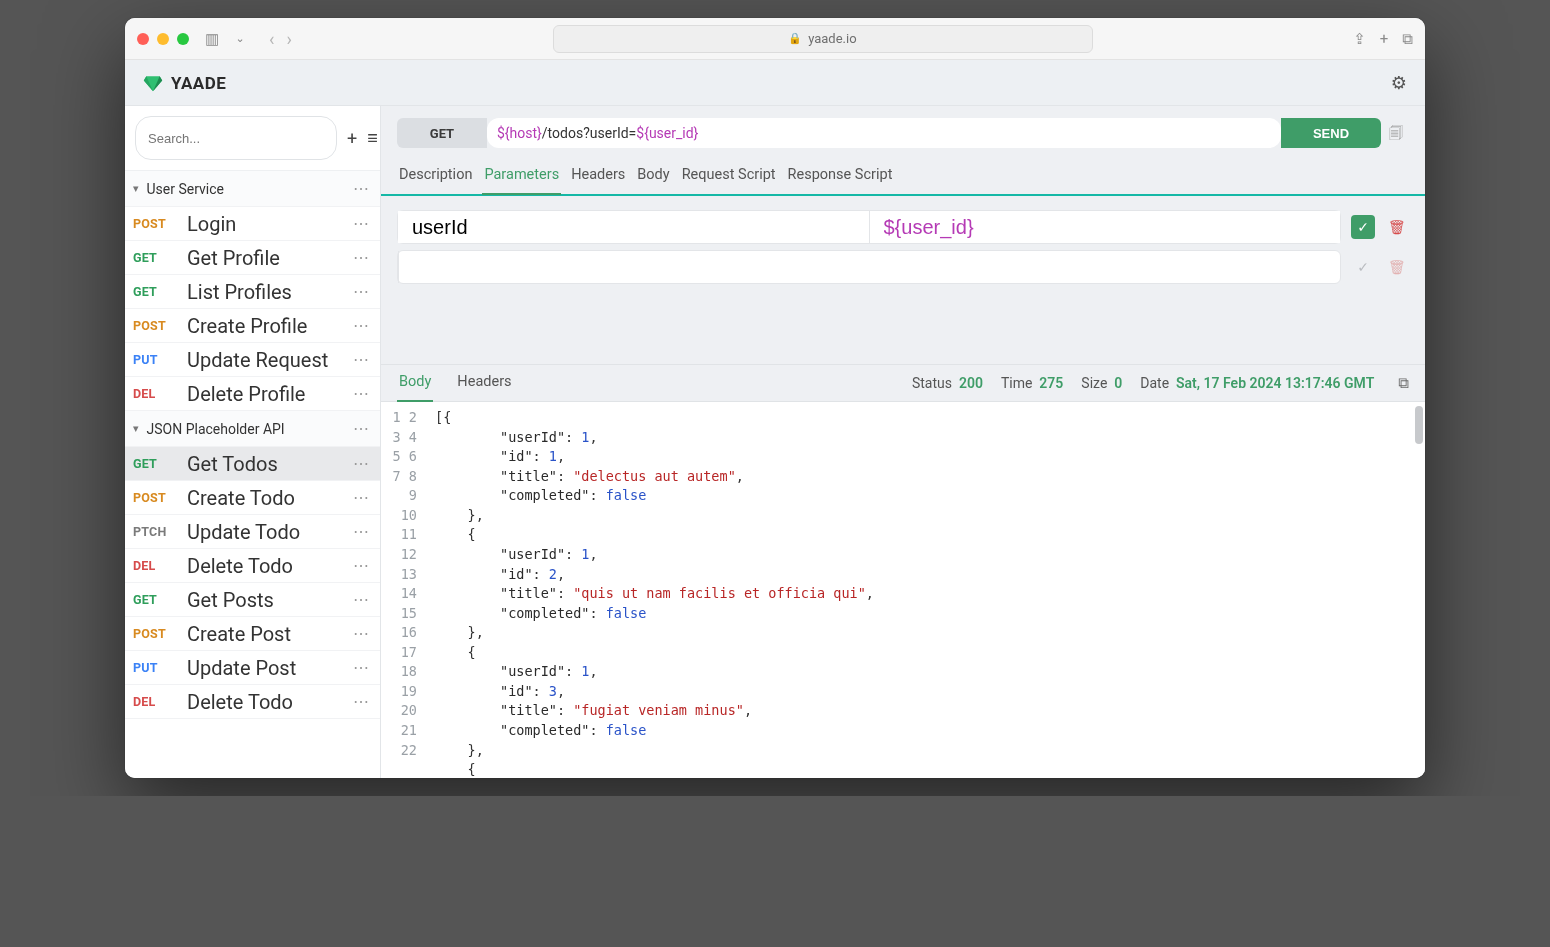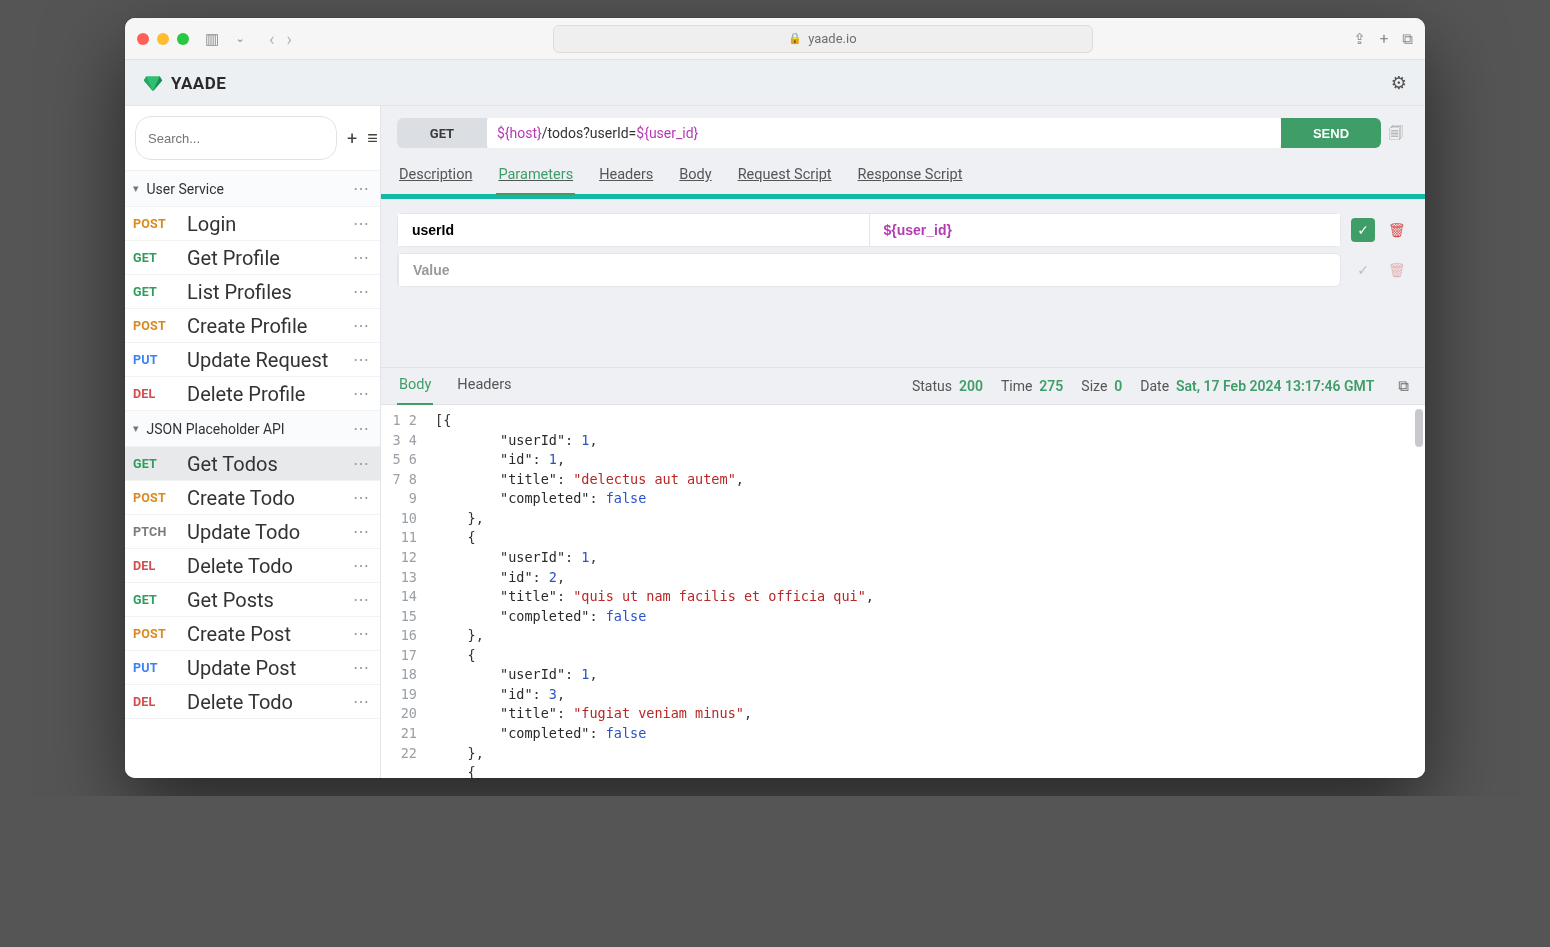--- a/index.html
+++ b/index.html
@@ -30,32 +30,32 @@
 .ell { color:#999; font-size:16px; cursor:pointer; letter-spacing:1px;}
 .req-row { display:flex; align-items:center; justify-content:space-between; height:34px; padding:0 10px 0 8px; border-bottom:1px solid #f1f2f4; cursor:pointer;}
 .req-row.active { background:#e8e9eb;}
 .req-left { display:flex; align-items:center; gap:10px;}
 .method { width:44px; font-weight:700; font-size:12.5px; letter-spacing:.2px;}
 .m-GET{color:#2f9e5b;} .m-POST{color:#d88a20;} .m-PUT{color:#3b82f6;} .m-DEL{color:#d64b4b;} .m-PTCH{color:#7a7a7a;}
 .req-name { font-size:20px; color:#333;}
 .main { flex:1; display:flex; flex-direction:column; min-height:0; background:#eef0f3;}
 .urlrow { display:flex; align-items:center; gap:0; padding:12px 16px 6px 16px;}
 .method-pill { width:90px; height:30px; background:#dbdee2; border-radius:6px 0 0 6px; display:flex; align-items:center; justify-content:center; font-weight:700; font-size:13px; color:#3b3b3b;}
-.urlbox { flex:1; height:30px; background:#fff; border-radius:4px; display:flex; align-items:center; padding:0 10px; font-size:14px;}
+.urlbox { flex:1; height:30px; background:#fff; border-radius:12px; display:flex; align-items:center; padding:0 10px; font-size:14px;}
 .var { color:#b53ab5;}
 .plain { color:#333;}
 .send { width:100px; height:30px; background:#3f9d68; color:#fff; font-weight:700; font-size:13px; border:none; border-radius:0 6px 6px 0; cursor:pointer;}
 .save { width:20px; height:20px; margin-left:8px; color:#8c8c8c; font-size:14px;}
-.tabs { display:flex; gap:22px; padding:4px 16px 0 16px; font-size:14.5px; color:#555; border-bottom:5px solid #14b8a6;text-decoration:underline;}
+.tabs { display:flex; gap:8px; padding:4px 16px 0 16px; font-size:14.5px; color:#555; border-bottom:2px solid #14b8a6;}
 .tab { padding:8px 2px 10px 2px; cursor:pointer;}
 .tab.active { color:#3f9d68; border-bottom:2px solid #3f9d68; margin-bottom:-1px;}
 .params { padding:14px 16px;}
 .prow { display:flex; align-items:center; gap:10px; margin-bottom:6px;}
 .kv { display:flex; flex:1; background:#fff; border:1px solid #e3e5e8; border-radius:6px; height:34px;}
-.kv input { border:none; outline:none; font-size:14px; padding:0 14px; height:100%; width:50%;font-weight:bold;}
+.kv input { border:none; outline:none; font-size:20px; padding:0 14px; height:100%; width:50%;}
 .kv .divider { width:1px; background:#e3e5e8;}
 .kv input.val { color:#b53ab5;}
 .kv input::placeholder { color:#999;}
 .pbtn { width:24px; height:24px; display:flex; align-items:center; justify-content:center; border-radius:4px; font-size:14px;}
 .pbtn.check { background:#3f9d68; color:#fff;}
 .pbtn.checkoff { color:#b9bcc0;}
 .pbtn.trash { color:#d64b4b;}
 .pbtn.trashoff { color:#e2b2b2;}
 .resp-bar { display:flex; align-items:center; justify-content:space-between; padding:0 16px; border-top:1px solid #e0e3e6; border-bottom:1px solid #e0e3e6;}
 .resp-tabs { display:flex; gap:22px; font-size:14.5px; color:#555;}
@@ -267,21 +267,20 @@
               <input value="userId" style="">
               <div class="divider"></div>
               <input class="val" value="${user_id}" style="">
             </div>
             <span class="pbtn check">✓</span>
             <span class="pbtn trash">🗑</span>
           </div>
           <div class="prow">
             <div class="kv">
               <div class="divider"></div>
-              <input class="" placeholder="Value" style="">
             </div>
             <span class="pbtn checkoff">✓</span>
             <span class="pbtn trashoff">🗑</span>
           </div>
         </div>
 
       <div style="flex:0 0 60px;"></div>
 
       <div class="resp-bar">
         <div class="resp-tabs" id="resp-tabs">

